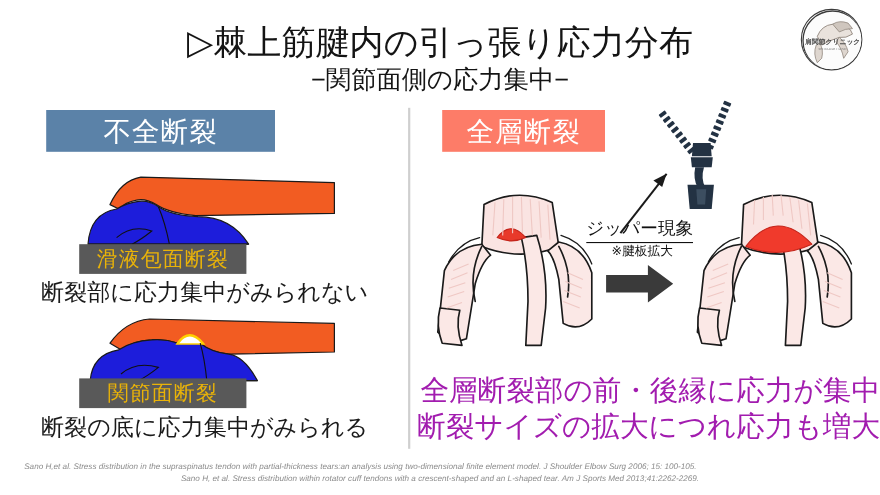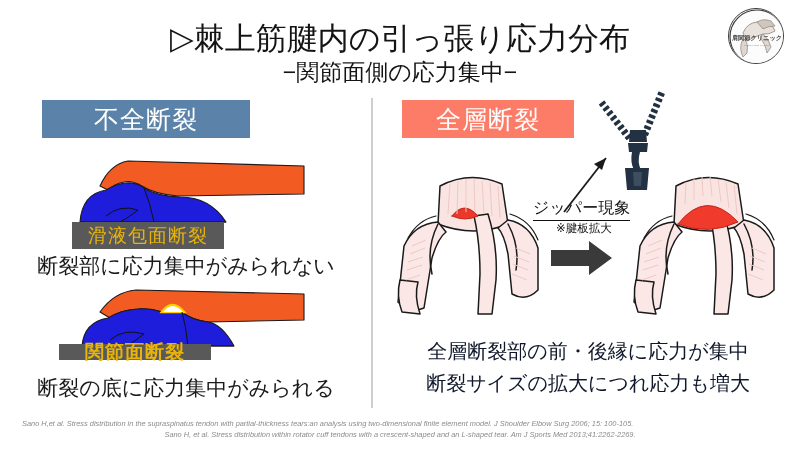--- a/index.html
+++ b/index.html
@@ -41,45 +41,45 @@
     width: 1.5px; height: 310px; background: #cfcfcf;
   }
 
   
   .sec-head {
     position: absolute;
     display: flex; align-items: center; justify-content: center;
     color: #ffffff; font-size: 25px; letter-spacing: 1px;
   }
   .sec-head.left  { left: 42px;  top: 100px; width: 208px; height: 38px; background: #5b82a8; }
-  .sec-head.right { left: 402px; top: 100px; width: 172px; height: 38px; background: #fd7c68; }
+  .sec-head.right { left: 402px; top: 100px; width: 148px; height: 38px; background: #fd7c68; }
 
   
   .gray-label {
     position: absolute;
     display: flex; align-items: center; justify-content: center;
     background: #595959; color: #eab308;
     font-size: 19px; letter-spacing: 1px;
   }
   .gl1 { left: 72px; top: 222px; width: 152px; height: 27px; }
-  .gl2 { left: 59px; top: 344px; width: 152px; height: 16px; font-weight: bold; }
+  .gl2 { left: 72px; top: 344px; width: 152px; height: 27px; }
 
   
   .cap {
     position: absolute; left: 0; width: 372px;
     text-align: center; color: #1a1a1a; font-size: 21px;
     white-space: nowrap;
   }
   .cap1 { top: 252px; }
   .cap2 { top: 374px; }
 
   
   .concl {
     position: absolute; left: 376px; width: 424px;
-    text-align: center; color: #0f172a; font-size: 20px;
+    text-align: right; color: #a21caf; font-size: 26px;
     white-space: nowrap;
   }
   .concl1 { top: 338px; }
   .concl2 { top: 370px; }
 
   
   .zip-label {
     position: absolute; left: 533px; top: 198px;
     font-size: 16px; color: #111; white-space: nowrap;
     border-bottom: 1.6px solid #111; padding-bottom: 1px;

